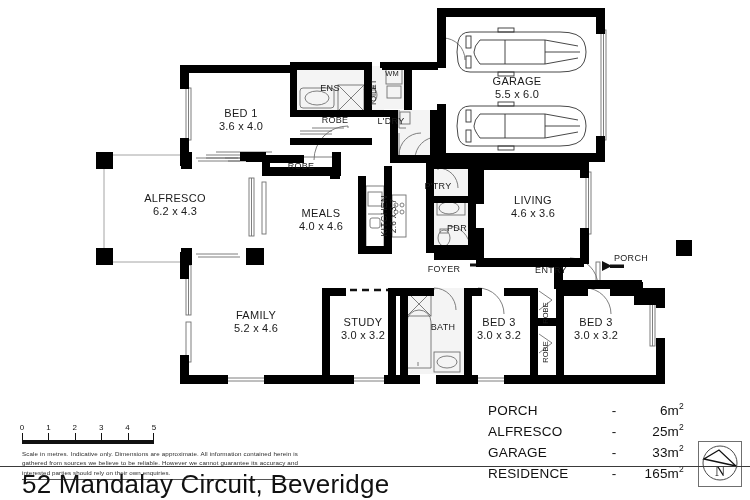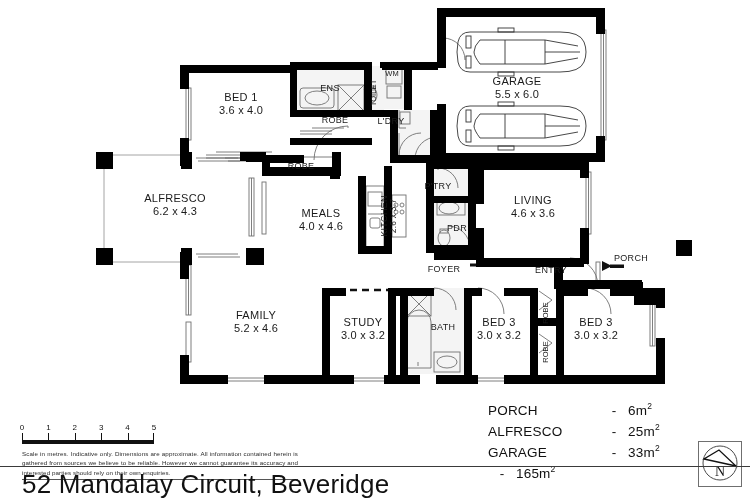--- a/index.html
+++ b/index.html
@@ -94,21 +94,21 @@
   .arow {
     display: flex;
     align-items: baseline;
     font-size: 13.5px;
     color: #111;
     line-height: 1.52;
     letter-spacing: .2px;
   }
   .arow .alab { flex: 0 0 112px; }
   .arow .adash { flex: 0 0 28px; text-align: center; }
-  .arow .aval { flex: 1 1 auto; padding-right: 4px; }
+  .arow .aval { flex: 1 1 auto; text-align: right; padding-right: 4px; }
   .aval sup { font-size: 8.5px; }
 
   #compass {
     position: absolute;
     right: 8px; top: 441px;
     width: 44px; height: 46px;
     border: 1px solid #6f6f6f;
     background: #fff;
   }
 
@@ -422,21 +422,21 @@
         <rect x="656" y="338" width="9" height="46"></rect>
         <rect x="538" y="375" width="126" height="9"></rect>
 
         <rect x="476" y="252" width="8" height="14"></rect>
         <rect x="434" y="252" width="44" height="8"></rect>
         <rect x="330" y="170" width="10" height="9"></rect>
       </g>
     </svg>
 
     <div id="room-labels">
-        <div class="rlabel" style="left: 241px; top: 104px; text-align: center;">
+        <div class="rlabel" style="left: 241px; top: 120px; text-align: center;">
           <span class="rname">BED 1</span>
           <span class="rdim">3.6 x 4.0</span>
         </div>
         <div class="rlabel sm" style="left: 330px; top: 88px;">
           <span class="rname">ENS</span>
         </div>
         <div class="rlabel sm" style="left: 335px; top: 120px;">
           <span class="rname">ROBE</span>
         </div>
         <div class="rlabel xs vert" style="left: 374px; top: 93px;">
@@ -544,20 +544,21 @@
         <div class="alab">ALFRESCO</div>
         <div class="adash">-</div>
         <div class="aval">25m<sup>2</sup></div>
       </div>
       <div class="arow">
         <div class="alab">GARAGE</div>
         <div class="adash">-</div>
         <div class="aval">33m<sup>2</sup></div>
       </div>
       <div class="arow">
+        <div class="alab">RESIDENCE</div>
         <div class="adash">-</div>
         <div class="aval">165m<sup>2</sup></div>
       </div>
     </div>
 
   <div id="compass">
     <svg width="42" height="44" viewBox="0 0 42 44" xmlns="http://www.w3.org/2000/svg">
       <circle cx="21" cy="21" r="17" fill="none" stroke="#4a4a4a" stroke-width="1"></circle>
       <polygon points="5,17 37,24 20,8" fill="none" stroke="#111" stroke-width="1.3"></polygon>
       <text id="compass-n" x="21" y="34" text-anchor="middle" font-family="Liberation Serif, serif" font-size="14" fill="#111">N</text>

